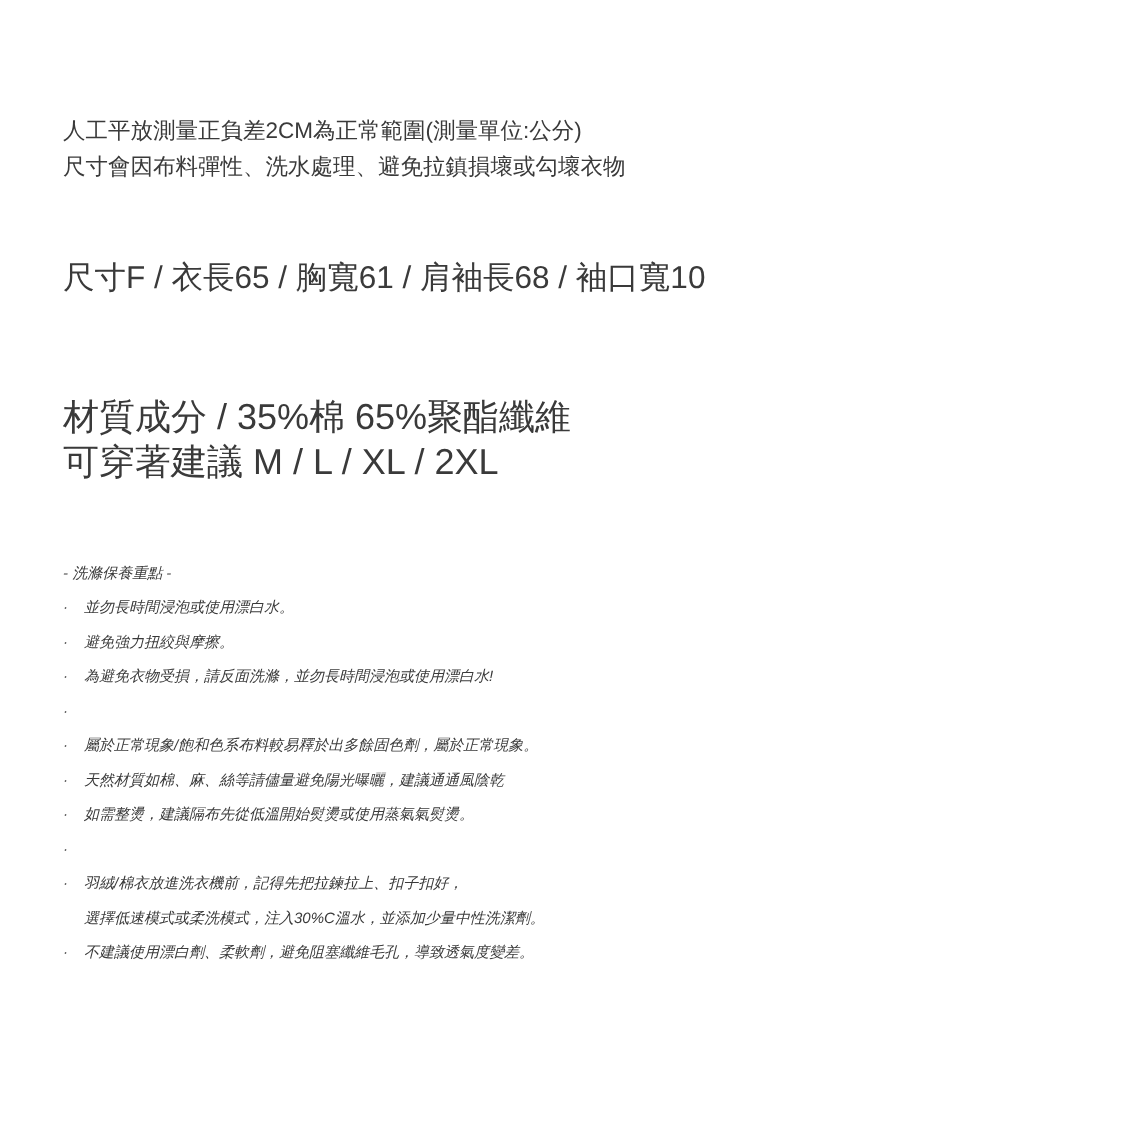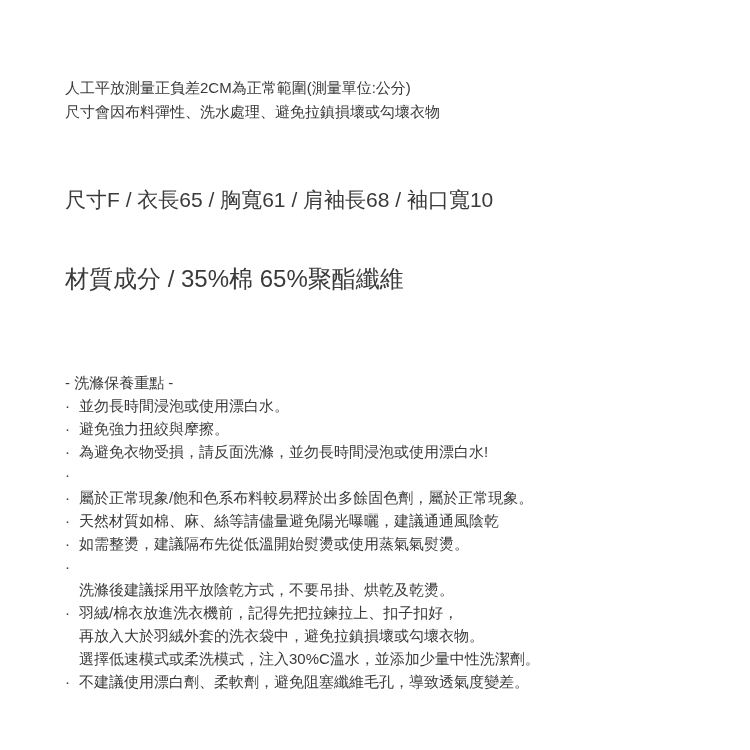--- a/index.html
+++ b/index.html
@@ -8,61 +8,63 @@
     background: #ffffff;
   }
   body {
     position: relative;
     width: 750px;
     height: 750px;
     font-family: "Liberation Sans", sans-serif;
     color: #3a3a3a;
     overflow: hidden;
   }
-  .block { position: absolute; left: 42px; white-space: nowrap; margin-left: 23px; }
+  .block { position: absolute; left: 42px; white-space: nowrap; }
 
   .intro {
     top: 76px;
     font-size: 15px;
     line-height: 24px;
   }
   .size-line {
-    top: 186px;
+    top: 172px;
     font-size: 21px;
     line-height: 28px;
   }
   .material {
     top: 264px;
     font-size: 24px;
     line-height: 30px;
   }
   .care {
     top: 371px;
-    font-size: 15px;
+    font-size: 10px;
     line-height: 23px;
+    font-style: italic;
   }
   .care-row { display: flex; }
   .care-bullet {
     flex: 0 0 14px;
     width: 14px;
   }
   .care-text { flex: 0 0 auto; }
 </style>
 </head>
 <body>
 
 <div class="block intro">
   <div>人工平放測量正負差2CM為正常範圍(測量單位:公分)</div>
   <div>尺寸會因布料彈性、洗水處理、避免拉鎮損壞或勾壞衣物</div>
 </div>
 
 <div class="block size-line">尺寸F / 衣長65 / 胸寬61 / 肩袖長68 / 袖口寬10</div>
 
 <div class="block material">
   <div>材質成分 / 35%棉 65%聚酯纖維</div>
+  <div>可穿著建議 M / L / XL / 2XL</div>
 </div>
 
 <div class="block care">
   <div class="care-row">
     <span class="care-text">- 洗滌保養重點 -</span>
   </div>
   <div class="care-row">
     <span class="care-bullet">·</span>
     <span class="care-text">並勿長時間浸泡或使用漂白水。</span>
   </div>
@@ -86,30 +88,22 @@
     <span class="care-text">天然材質如棉、麻、絲等請儘量避免陽光曝曬，建議通通風陰乾</span>
   </div>
   <div class="care-row">
     <span class="care-bullet">·</span>
     <span class="care-text">如需整燙，建議隔布先從低溫開始熨燙或使用蒸氣氣熨燙。</span>
   </div>
   <div class="care-row">
     <span class="care-bullet">·</span>
   </div>
   <div class="care-row">
-    <span class="care-bullet"></span>
-    <span class="care-text">洗滌後建議採用平放陰乾方式，不要吊掛、烘乾及乾燙。</span>
-  </div>
-  <div class="care-row">
     <span class="care-bullet">·</span>
     <span class="care-text">羽絨/棉衣放進洗衣機前，記得先把拉鍊拉上、扣子扣好，</span>
-  </div>
-  <div class="care-row">
-    <span class="care-bullet"></span>
-    <span class="care-text">再放入大於羽絨外套的洗衣袋中，避免拉鎮損壞或勾壞衣物。</span>
   </div>
   <div class="care-row">
     <span class="care-bullet"></span>
     <span class="care-text">選擇低速模式或柔洗模式，注入30%C溫水，並添加少量中性洗潔劑。</span>
   </div>
   <div class="care-row">
     <span class="care-bullet">·</span>
     <span class="care-text">不建議使用漂白劑、柔軟劑，避免阻塞纖維毛孔，導致透氣度變差。</span>
   </div>
 </div>

